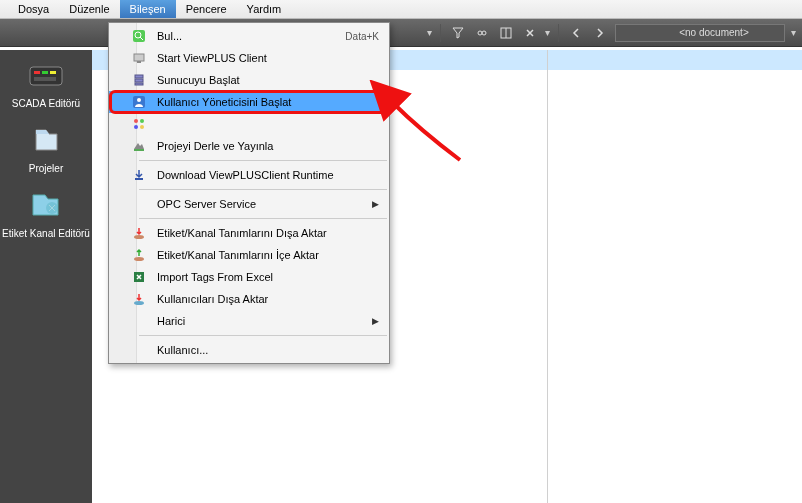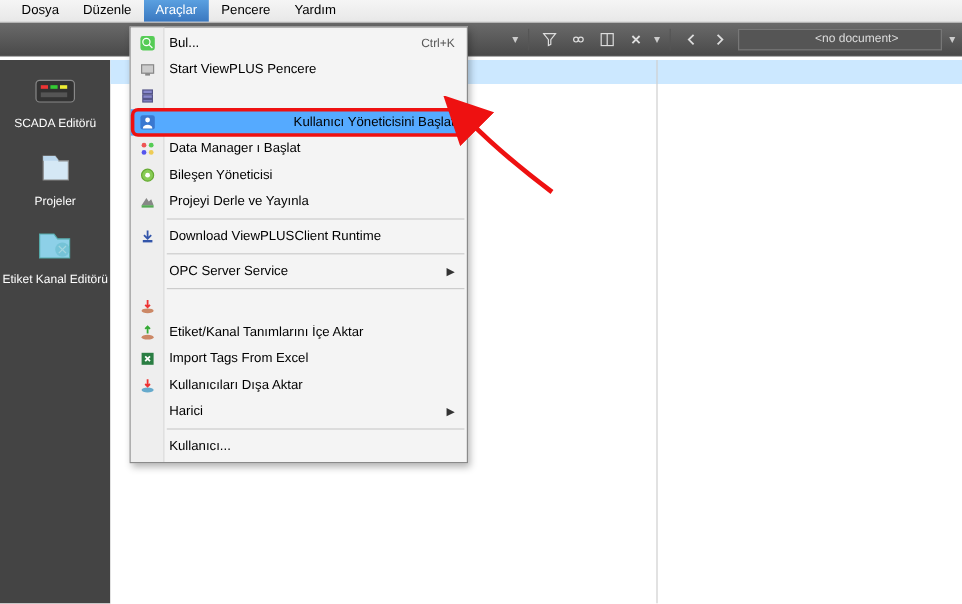--- a/index.html
+++ b/index.html
@@ -22,39 +22,39 @@
   .sidebar-ico { width: 40px; height: 36px; display: flex; align-items: center; justify-content: center; }
   .sidebar-label { color: #fff; font-size: 10px; text-align: center; max-width: 100px; }
 
   .main-area { flex: 1; background: #fff; position: relative; }
   .highlight-row { position: absolute; left: 0; right: 0; top: 0; height: 20px; background: #cce8ff; }
   .split-line { position: absolute; top: 0; bottom: 0; left: 455px; width: 1px; background: #d0d0d0; }
 
   .dropdown { position: absolute; left: 108px; top: 22px; width: 282px; background: #f4f4f4; border: 1px solid #8a8a8a; box-shadow: 2px 3px 6px rgba(0,0,0,0.3); z-index: 100; }
   .dd-iconcol { position: absolute; left: 0; top: 0; bottom: 0; width: 28px; background: #eee; border-right: 1px solid #ddd; }
   .dd-items { position: relative; padding: 2px 0; }
-  .dd-item { height: 22px; display: flex; align-items: center; padding-left: 4px; padding-right: 10px; position: relative; cursor: default; }
+  .dd-item { height: 22px; display: flex; align-items: center; padding-left: 20px; padding-right: 10px; position: relative; cursor: default; }
   .dd-item.highlight { background: #55aaff; }
-  .dd-item.highlight .dd-label { color: #000; text-align: right; }
+  .dd-item.highlight .dd-label { color: #000; }
   .dd-icon { width: 20px; height: 16px; display: flex; align-items: center; justify-content: center; margin-right: 8px; flex-shrink: 0; }
   .dd-label { flex: 1; color: #000; white-space: nowrap; overflow: hidden; }
   .dd-shortcut { color: #555; font-size: 10px; }
   .dd-arrow { color: #333; font-size: 9px; margin-left: 6px; }
   .dd-sep { height: 1px; background: #ccc; margin: 3px 2px 3px 30px; }
 
   .redbox { position: absolute; border: 3px solid #e11; border-radius: 6px; pointer-events: none; z-index: 200; }
   .arrow-svg { position: absolute; pointer-events: none; z-index: 201; }
 </style>
 </head>
 <body>
 
 <div class="menubar">
   <div class="menubar-item">Dosya</div>
   <div class="menubar-item">Düzenle</div>
-  <div class="menubar-item active">Araçlar</div>
+  <div class="menubar-item active">Bileşen</div>
   <div class="menubar-item">Pencere</div>
   <div class="menubar-item">Yardım</div>
 </div>
 
 <div class="toolbar">
   <div class="spacer"></div>
   <div class="tb-dropdown">▾</div>
   <div class="tb-sep"></div>
   <div class="tb-icon">
       <svg width="12" height="12" viewBox="0 0 12 12">
@@ -139,69 +139,60 @@
   <div class="dd-items" id="dd-items">
       <div class="dd-item">
         <span class="dd-icon">
           <svg width="14" height="14" viewBox="0 0 14 14">
             <rect x="1" y="1" width="12" height="12" fill="#5c5" rx="2"></rect>
             <circle cx="6" cy="6" r="3" fill="none" stroke="#fff"></circle>
             <line x1="8" y1="8" x2="11" y2="11" stroke="#fff"></line>
           </svg>
         </span>
         <span class="dd-label">Bul...</span>
-        <span class="dd-shortcut">Ctrl+K</span>
+        <span class="dd-shortcut">Data+K</span>
       </div>
       <div class="dd-item">
         <span class="dd-icon">
           <svg width="14" height="14" viewBox="0 0 14 14">
             <rect x="2" y="3" width="10" height="7" fill="#ccc" stroke="#888"></rect>
             <rect x="5" y="10" width="4" height="2" fill="#888"></rect>
           </svg>
         </span>
-        <span class="dd-label">Start ViewPLUS Pencere</span>
+        <span class="dd-label">Start ViewPLUS Client</span>
       </div>
       <div class="dd-item">
         <span class="dd-icon">
           <svg width="14" height="14" viewBox="0 0 14 14">
             <rect x="3" y="2" width="8" height="3" fill="#88c" stroke="#558"></rect>
             <rect x="3" y="6" width="8" height="3" fill="#88c" stroke="#558"></rect>
             <rect x="3" y="10" width="8" height="2" fill="#88c" stroke="#558"></rect>
           </svg>
         </span>
+        <span class="dd-label">Sunucuyu Başlat</span>
       </div>
       <div class="dd-item highlight">
         <span class="dd-icon">
           <svg width="14" height="14" viewBox="0 0 14 14">
             <rect x="1" y="1" width="12" height="12" fill="#3a78d0" rx="2"></rect>
             <circle cx="7" cy="5" r="2" fill="#fff"></circle>
             <path d="M3 12c0-2 2-3 4-3s4 1 4 3" fill="#fff"></path>
           </svg>
         </span>
         <span class="dd-label">Kullanıcı Yöneticisini Başlat</span>
       </div>
       <div class="dd-item">
         <span class="dd-icon">
           <svg width="14" height="14" viewBox="0 0 14 14">
             <circle cx="4" cy="4" r="2" fill="#e55"></circle>
             <circle cx="10" cy="4" r="2" fill="#5c5"></circle>
             <circle cx="4" cy="10" r="2" fill="#55e"></circle>
             <circle cx="10" cy="10" r="2" fill="#ec5"></circle>
           </svg>
         </span>
-        <span class="dd-label">Data Manager ı Başlat</span>
-      </div>
-      <div class="dd-item">
-        <span class="dd-icon">
-          <svg width="14" height="14" viewBox="0 0 14 14">
-            <circle cx="7" cy="7" r="5" fill="#8c5" stroke="#6a3"></circle>
-            <circle cx="7" cy="7" r="2" fill="#fff"></circle>
-          </svg>
-        </span>
-        <span class="dd-label">Bileşen Yöneticisi</span>
       </div>
       <div class="dd-item">
         <span class="dd-icon">
           <svg width="14" height="14" viewBox="0 0 14 14">
             <path d="M2 10l4-6 2 3 2-2 2 5z" fill="#888"></path>
             <rect x="2" y="10" width="10" height="2" fill="#5a5"></rect>
           </svg>
         </span>
         <span class="dd-label">Projeyi Derle ve Yayınla</span>
       </div>
@@ -222,20 +213,21 @@
         <span class="dd-arrow">▶</span>
       </div>
       <div class="dd-sep"></div>
       <div class="dd-item">
         <span class="dd-icon">
           <svg width="14" height="14" viewBox="0 0 14 14">
             <ellipse cx="7" cy="11" rx="5" ry="2" fill="#c86"></ellipse>
             <path d="M7 2v6m-2-2l2 2 2-2" stroke="#e33" fill="none" stroke-width="1.5"></path>
           </svg>
         </span>
+        <span class="dd-label">Etiket/Kanal Tanımlarını Dışa Aktar</span>
       </div>
       <div class="dd-item">
         <span class="dd-icon">
           <svg width="14" height="14" viewBox="0 0 14 14">
             <ellipse cx="7" cy="11" rx="5" ry="2" fill="#c86"></ellipse>
             <path d="M7 8V2m-2 2l2-2 2 2" stroke="#3a3" fill="none" stroke-width="1.5"></path>
           </svg>
         </span>
         <span class="dd-label">Etiket/Kanal Tanımlarını İçe Aktar</span>
       </div>

